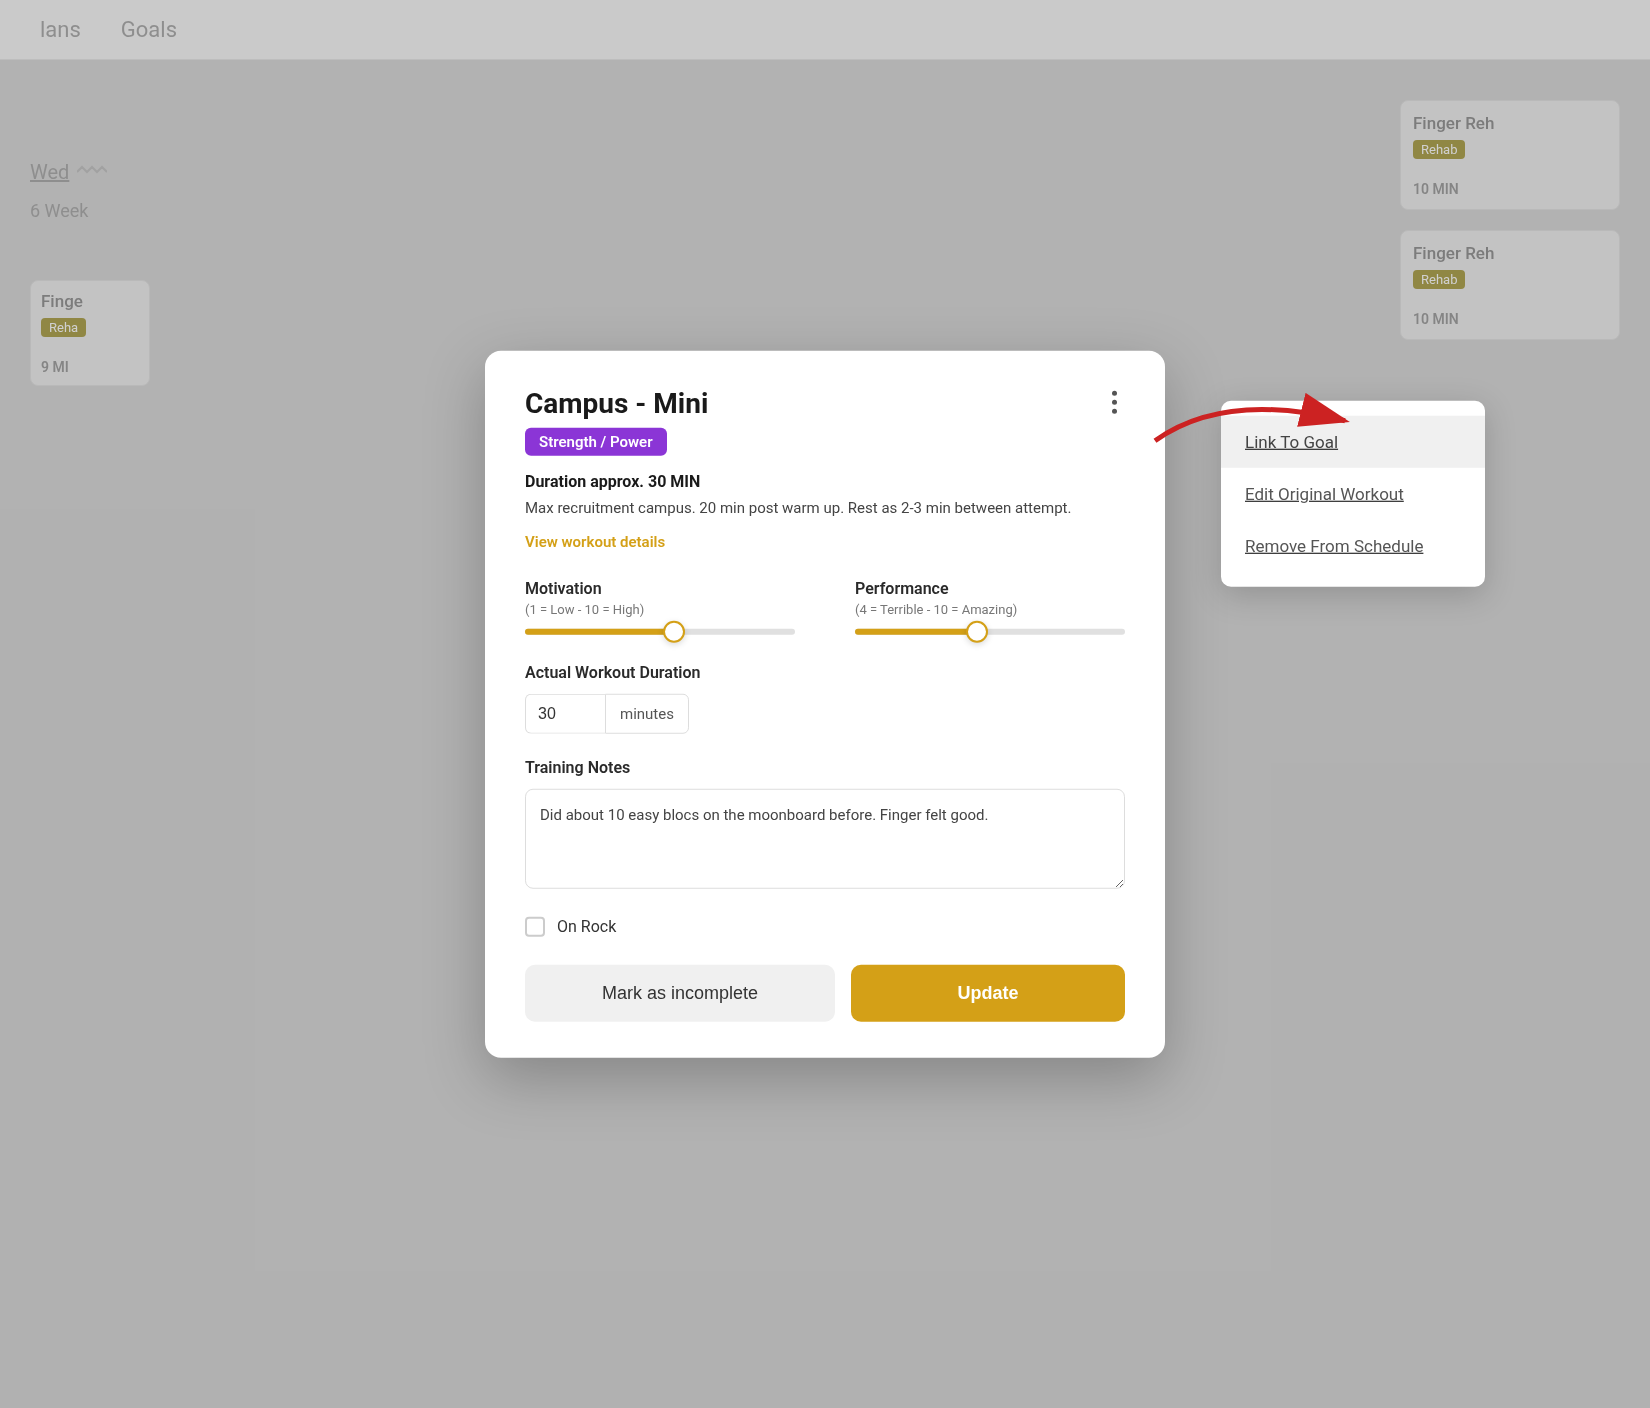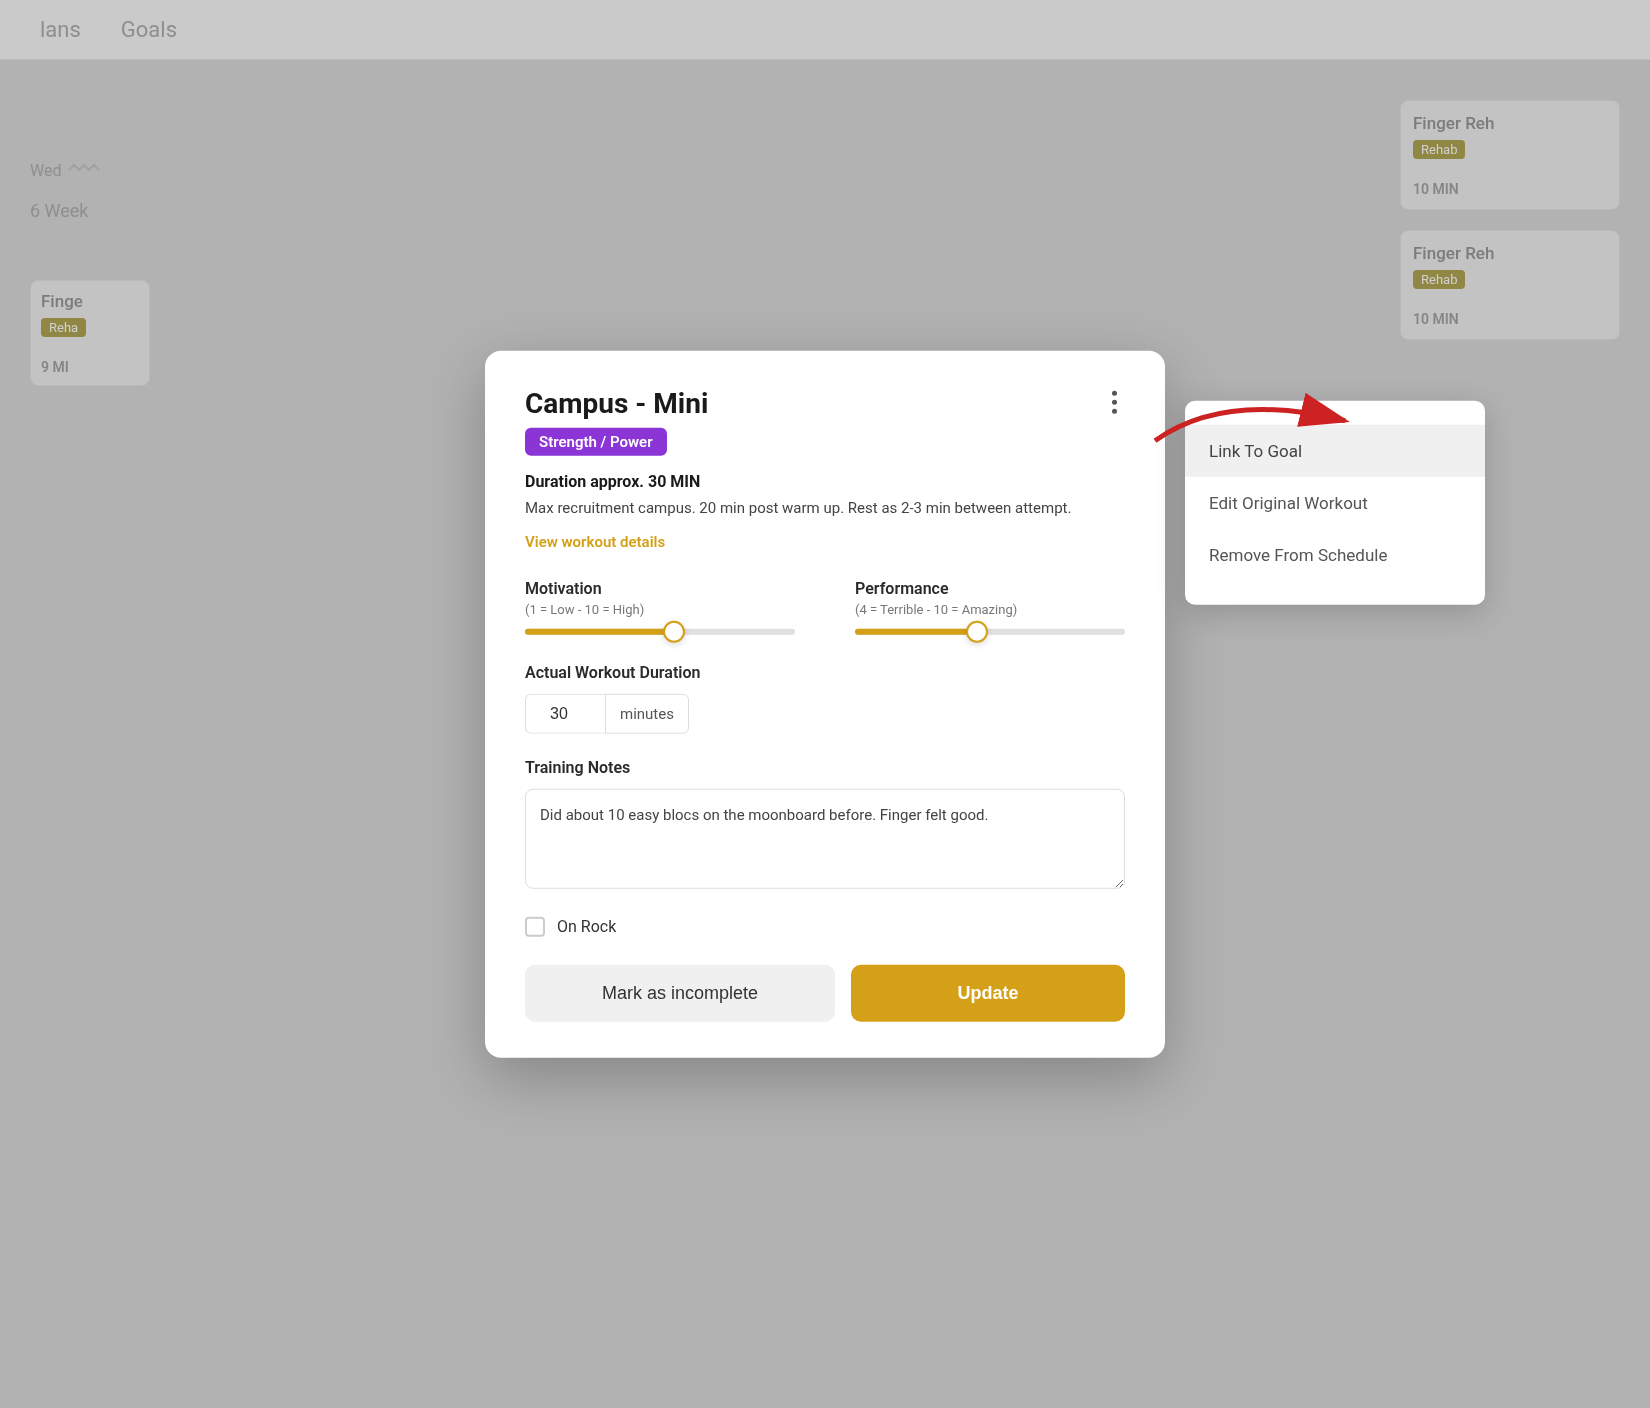--- a/index.html
+++ b/index.html
@@ -46,25 +46,26 @@
       top: 0; left: 0;
       width: 100%; height: 100%;
       background: rgba(150,150,150,0.45);
       z-index: 10;
     }
 
     .bg-row-label {
       position: absolute;
       top: 160px;
       left: 30px;
-      font-size: 16px;
+      font-size: 20px;
       color: #888;
       display: flex;
       align-items: center;
       gap: 8px;
+      text-decoration: underline;
     }
 
     .bg-week-row {
       position: absolute;
       top: 200px;
       left: 30px;
       font-size: 18px;
       color: #888;
     }
 
@@ -283,21 +284,21 @@
       display: flex;
       align-items: center;
       gap: 0;
     }
 
     .duration-input {
       width: 80px;
       border: 1px solid #ddd;
       border-right: none;
       border-radius: 6px 0 0 6px;
-      padding: 10px 24px;
+      padding: 10px 12px;
       font-size: 16px;
       color: #333;
       outline: none;
     }
 
     .duration-unit {
       border: 1px solid #ddd;
       border-radius: 0 6px 6px 0;
       padding: 10px 14px;
       font-size: 15px;
@@ -374,23 +375,24 @@
     }
 
     
     .dropdown-menu {
       position: absolute;
       top: -10px;
       right: -340px;
       background: white;
       border-radius: 10px;
       box-shadow: 0 8px 32px rgba(0,0,0,0.18);
-      width: 300px;
-      padding: 24px 0;
+      width: 264px;
+      padding: 15px 0;
       z-index: 30;
+      text-decoration: underline;
     }
 
     .dropdown-item {
       padding: 16px 24px;
       font-size: 17px;
       color: #555;
       cursor: pointer;
       transition: background 0.1s;
     }
 

